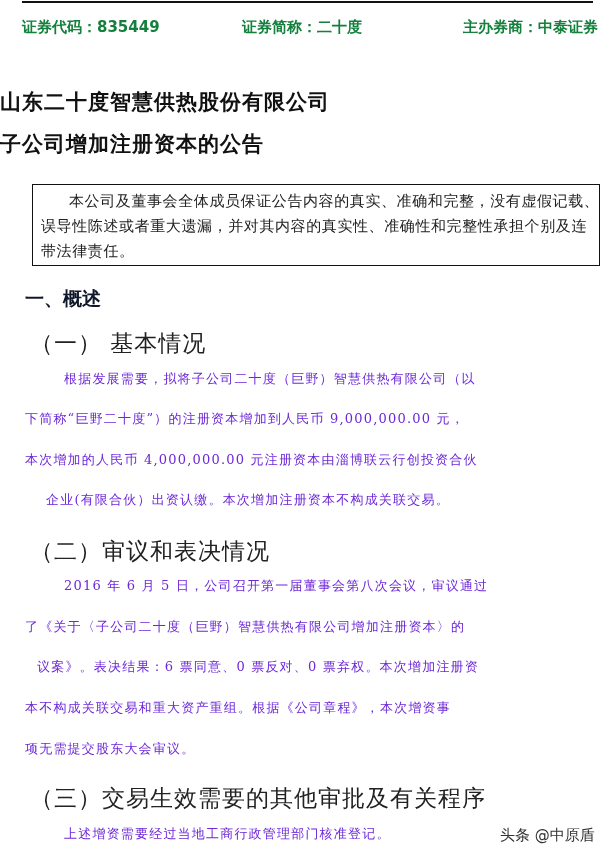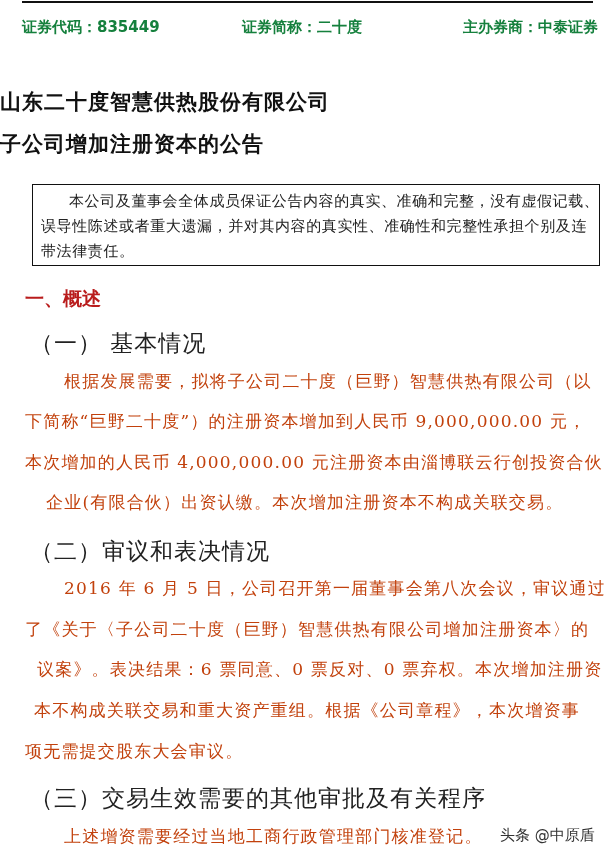--- a/index.html
+++ b/index.html
@@ -5,23 +5,23 @@
   html, body { margin: 0; padding: 0; }
   body {
     width: 612px; height: 860px; background: #ffffff; position: relative; overflow: hidden;
     font-family: "DejaVu Serif", "Liberation Serif", serif; color: #1a1a1a;
   }
   .topline { position: absolute; left: 22px; top: 1px; width: 571px; height: 2px; background: #111; }
   .hdr { position: absolute; top: 18px; font-family: "DejaVu Sans", sans-serif; font-weight: bold; font-size: 15px; color: #15803d; white-space: nowrap; }
   .title { position: absolute; left: 0; width: 612px; font-family: "DejaVu Sans", sans-serif; font-weight: bold; font-size: 21px; letter-spacing: 1px; color: #111; white-space: nowrap; }
   .box { position: absolute; left: 16px; top: 184px; width: 566px; height: 80px; border: 1.5px solid #111; margin-left: 16px; }
   .box-line { position: absolute; left: 8px; font-size: 15px; color: #222; white-space: nowrap; letter-spacing: 0.6px; }
-  .h1 { position: absolute; left: 25px; top: 286px; font-family: "DejaVu Sans", sans-serif; font-weight: bold; font-size: 19px; color: #b91c1c; white-space: nowrap; }
+  .h1 { position: absolute; left: 25px; top: 286px; font-family: "DejaVu Sans", sans-serif; font-weight: bold; font-size: 19px; color: #0f172a; white-space: nowrap; }
   .h2 { position: absolute; left: 30px; font-size: 23px; color: #222; white-space: nowrap; letter-spacing: 1px; }
-  .line { position: absolute; left: 25px; font-size: 17px; color: #c2410c; white-space: nowrap; letter-spacing: 1.2px; }
+  .line { position: absolute; left: 25px; font-size: 13px; color: #6d28d9; white-space: nowrap; letter-spacing: 1.2px; }
   .indent { left: 64px; }
   .watermark { position: absolute; left: 500px; top: 826px; font-family: "DejaVu Sans", sans-serif; font-size: 15px; color: #333; white-space: nowrap; }
 </style>
 </head>
 <body>
 
 <div class="topline"></div>
 <div class="hdr" style="left:22px;">证券代码：835449</div>
 <div class="hdr" style="left:242px;">证券简称：二十度</div>
 <div class="hdr" style="left:447px;margin-left:16px;">主办券商：中泰证券</div>
@@ -40,19 +40,19 @@
 <div class="h2" style="top:328px;">（一） 基本情况</div>
 <div class="line indent" style="top:370px;">根据发展需要，拟将子公司二十度（巨野）智慧供热有限公司（以</div>
 <div class="line" style="top:410px;">下简称“巨野二十度”）的注册资本增加到人民币 9,000,000.00 元，</div>
 <div class="line" style="top:451px;">本次增加的人民币 4,000,000.00 元注册资本由淄博联云行创投资合伙</div>
 <div class="line" style="top:491px;margin-left:21px;">企业(有限合伙）出资认缴。本次增加注册资本不构成关联交易。</div>
 
 <div class="h2" style="top:536px;">（二）审议和表决情况</div>
 <div class="line indent" style="top:577px;">2016 年 6 月 5 日，公司召开第一届董事会第八次会议，审议通过</div>
 <div class="line" style="top:618px;">了《关于〈子公司二十度（巨野）智慧供热有限公司增加注册资本〉的</div>
 <div class="line" style="top:658px;margin-left:12px;">议案》。表决结果：6 票同意、0 票反对、0 票弃权。本次增加注册资</div>
-<div class="line" style="top:699px;margin-left:9px;">本不构成关联交易和重大资产重组。根据《公司章程》，本次增资事</div>
+<div class="line" style="top:699px;">本不构成关联交易和重大资产重组。根据《公司章程》，本次增资事</div>
 <div class="line" style="top:740px;">项无需提交股东大会审议。</div>
 
 <div class="h2" style="top:783px;">（三）交易生效需要的其他审批及有关程序</div>
 <div class="line indent" style="top:825px;">上述增资需要经过当地工商行政管理部门核准登记。</div>
 
 <div class="watermark">头条 @中原盾</div>
 
 </body></html>

